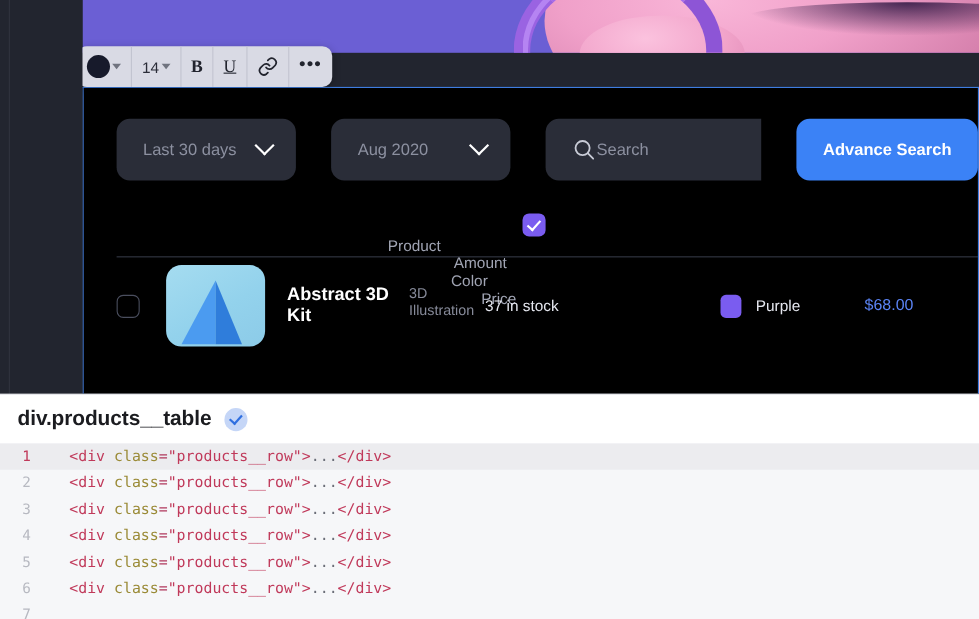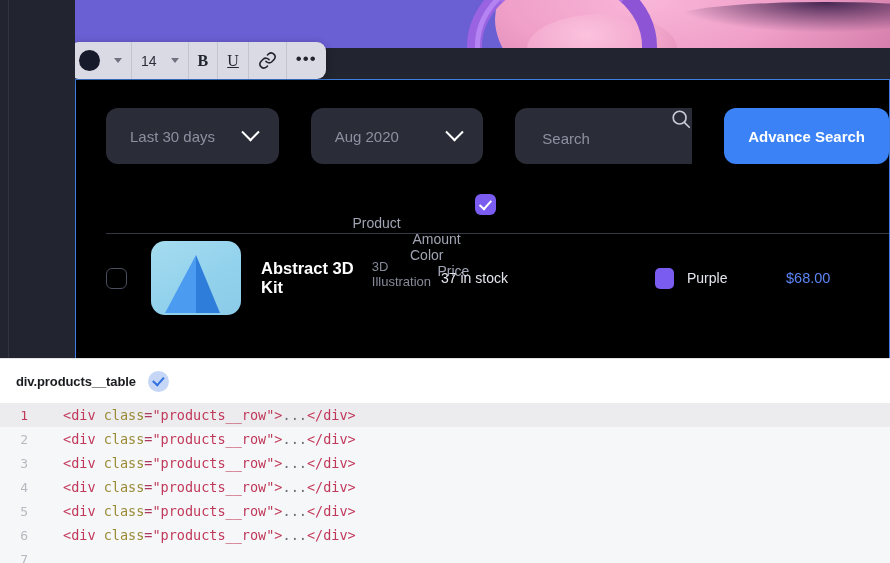--- a/index.html
+++ b/index.html
@@ -118,21 +118,21 @@
     background: #d9dae4;
     border-radius: 9px;
     box-shadow: 0 2px 8px rgba(0,0,0,0.28);
     z-index: 40;
     overflow: hidden;
   }
   .ft-group {
     display: flex;
     align-items: center;
     padding: 0 9px;
-    gap: 14px;
+    gap: 2px;
     border-right: 1px solid #c2c4d0;
     cursor: pointer;
     user-select: none;
   }
   .ft-group:last-child { border-right: none; }
   .color-swatch {
     width: 21px; height: 21px;
     border-radius: 50%;
     background: #171a2b;
   }
@@ -217,24 +217,23 @@
     border-right: 2.4px solid #ffffff;
     border-bottom: 2.4px solid #ffffff;
     transform: rotate(45deg) translate(-3px, -3px);
   }
   .searchbox {
     width: 250px;
     height: 56px;
     background: #2a2d38;
     border-radius: 12px 0 0 12px;
     display: flex;
-    align-items: flex-end;
+    align-items: center;
     padding-left: 24px;
     cursor: text;
-    flex-direction: column;
   }
   .search-input {
     background: transparent;
     border: none;
     outline: none;
     font-size: 15px;
     color: #8c90a0;
     font-family: "Liberation Sans", sans-serif;
     width: 150px;
   }
@@ -375,21 +374,21 @@
   }
   .dt-header {
     height: 44px;
     display: flex;
     align-items: center;
     gap: 12px;
     padding-left: 16px;
     background: #ffffff;
   }
   .dt-title {
-    font-size: 13px;
+    font-size: 19px;
     font-weight: bold;
     color: #1b1c20;
     letter-spacing: -0.1px;
   }
   .dt-badge {
     width: 21px; height: 21px;
     border-radius: 50%;
     background: #c5d6f7;
     display: flex;
     align-items: center;

